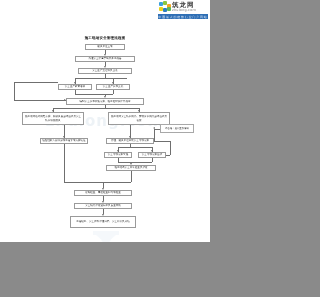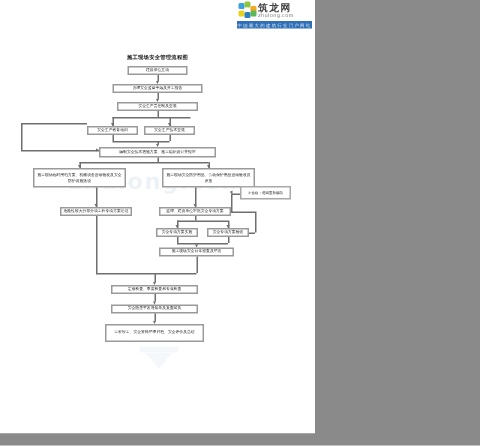--- a/index.html
+++ b/index.html
@@ -1,18 +1,18 @@
 <!DOCTYPE html>
 <html><head>
 <meta charset="utf-8">
 <style>
   html,body{margin:0;padding:0;background:#8a8a8a;}
   body{font-family:"DejaVu Sans","Liberation Sans",sans-serif;}
   #page{
-    position:relative;width:210px;height:289px;background:#ffffff;
+    position:relative;width:210px;height:242px;background:#ffffff;
     overflow:hidden;
   }
 
   
   #logo{position:absolute;left:158px;top:1px;width:50px;height:19px;}
   .logo-row{display:flex;align-items:center;height:12px;}
   .logo-mark{position:relative;width:13px;height:12px;flex:0 0 13px;}
   .pet{position:absolute;width:4.2px;height:4.2px;border-radius:1px;}
   .p1{background:#3aa0dc;left:0.6px;top:1.2px;}
   .p2{background:#8cc63f;left:5.0px;top:0.2px;}

